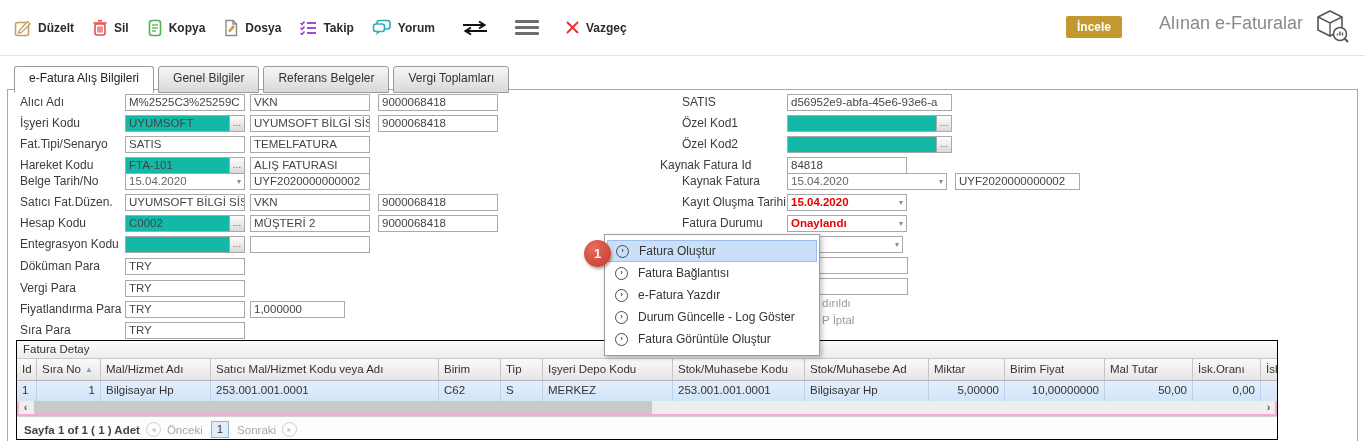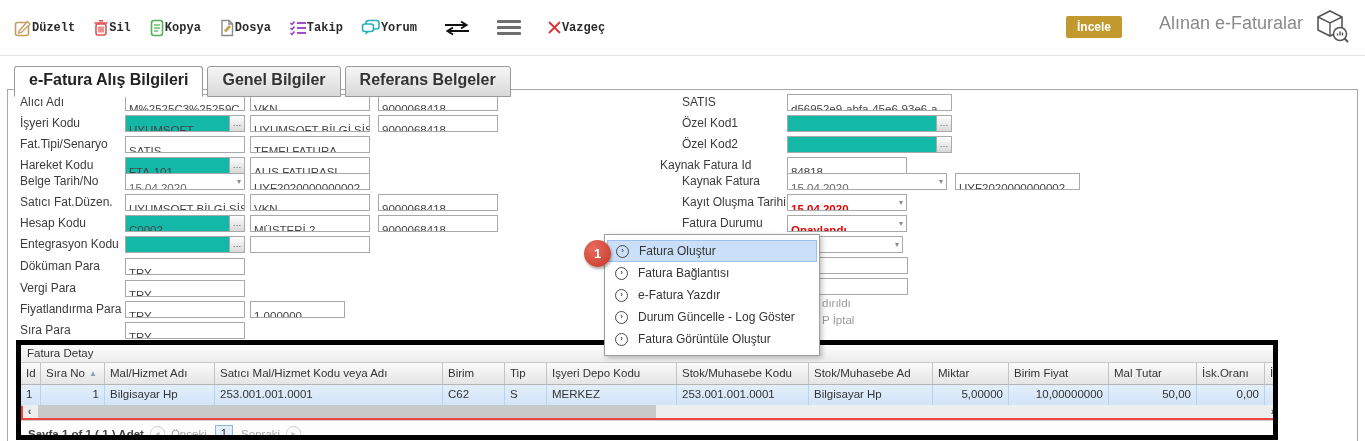--- a/index.html
+++ b/index.html
@@ -1,66 +1,66 @@
 <!DOCTYPE html>
 <html><head>
 <meta charset="utf-8">
 <style>
   html,body{margin:0;padding:0;background:#fff;}
   #app{position:relative;width:1365px;height:441px;background:#fff;
        font-family:"Liberation Sans","DejaVu Sans",sans-serif;overflow:hidden;}
   
   .toolbar{position:absolute;left:0;top:0;width:100%;height:55px;background:#fff;
            border-bottom:1px solid #e3e3e3;display:flex;align-items:center;}
-  .tb-item{display:flex;align-items:center;gap:0;margin-left:18px;cursor:pointer;font-family:Liberation Mono, monospace;}
+  .tb-item{display:flex;align-items:center;gap:6px;margin-left:18px;cursor:pointer;}
   .tb-item:first-child{margin-left:14px;}
   .tb-label{font-size:12px;font-weight:700;color:#2b2b2b;white-space:nowrap;}
   .tb-icon{display:inline-flex;}
   .sep-gap{margin-left:26px;}
   .hamburger{display:flex;flex-direction:column;gap:3px;}
   .hamburger span{display:block;width:24px;height:3px;background:#6e6e6e;border-radius:1px;}
   
   .mode-badge{position:absolute;right:243px;top:16px;background:#c2992e;color:#fff;
               font-size:12px;font-weight:700;padding:4px 11px;border-radius:2px;}
   .page-title{position:absolute;right:62px;top:13px;font-size:18px;color:#8a8a8a;white-space:nowrap;}
   .cube-btn{position:absolute;right:14px;top:8px;cursor:pointer;}
   
   .tabs{position:absolute;left:14px;top:66px;display:flex;gap:4px;z-index:3;}
-  .tab{font-size:16px;color:#333;padding:4px 14px 5px;border:1px solid #9a9a9a;
-       border-radius:3px 3px 0 0;background:linear-gradient(#f6f6f6,#d9d9d9);cursor:pointer;white-space:nowrap;font-weight:bold;}
+  .tab{font-size:12px;color:#333;padding:4px 14px 5px;border:1px solid #9a9a9a;
+       border-radius:3px 3px 0 0;background:linear-gradient(#f6f6f6,#d9d9d9);cursor:pointer;white-space:nowrap;}
   .tab.active{background:#fff;border-bottom:1px solid #fff;padding-bottom:7px;color:#222;}
   
   .panel{position:absolute;left:7px;top:89px;width:1349px;height:352px;background:#fff;
          border:1px solid #a8a8a8;border-bottom:none;}
   
   .lbl{position:absolute;font-size:12px;color:#3c3c3c;white-space:nowrap;line-height:17px;}
   .fld{position:absolute;height:17px;border:1px solid #a9a9a9;background:#fff;font-size:11.5px;
-       color:#444;line-height:15px;padding:7px 3px;box-sizing:border-box;white-space:nowrap;overflow:hidden;cursor:text;}
+       color:#444;line-height:15px;padding:0 3px;box-sizing:border-box;white-space:nowrap;overflow:hidden;cursor:text;}
   .fld .ftxt{display:inline-block;line-height:15px;vertical-align:top;}
   .fld.yl{background:#14b8a6;padding-right:16px;}
   .fld.dt{padding-right:14px;}
   .lk{position:absolute;right:0;top:0;bottom:0;width:14px;background:linear-gradient(#fdfdfd,#d9d9d9);
       border-left:1px solid #a9a9a9;font-size:9px;color:#555;text-align:center;line-height:14px;cursor:pointer;}
   .da{position:absolute;right:3px;top:1px;font-size:8px;color:#8a8a8a;line-height:14px;}
   .red .ftxt{color:#e60000;font-weight:700;}
   .gray .ftxt{color:#666;}
   .frag{position:absolute;font-size:11.5px;color:#9a9a9a;white-space:nowrap;}
   
   .cmenu{position:absolute;left:604px;top:234px;width:216px;height:122px;background:#fff;
          border:1px solid #9e9e9e;box-shadow:2px 2px 5px rgba(0,0,0,.25);z-index:10;padding-top:5px;box-sizing:border-box;}
   .citem{display:flex;align-items:center;gap:10px;height:22px;margin:0 2px;padding-left:8px;cursor:pointer;font-size:12px;color:#333;}
   .citem.sel{background:#cbe0f8;border:1px solid #9dc1ea;height:20px;}
   .cico{display:inline-flex;width:13px;height:13px;border:1.4px solid #4a4a4a;border-radius:50%;
         align-items:center;justify-content:center;font-size:8px;color:#4a4a4a;font-weight:700;flex:none;box-sizing:border-box;line-height:1;}
   .badge{position:absolute;left:584px;top:240px;width:27px;height:27px;border-radius:50%;z-index:11;
          background:radial-gradient(circle at 35% 30%,#ea6a5b,#c0392b);box-shadow:1px 2px 3px rgba(0,0,0,.35);
          color:#fff;font-size:13px;font-weight:700;display:flex;align-items:center;justify-content:center;}
   
-  .grid{position:absolute;left:16px;top:340px;width:1262px;height:100px;border:5px solid #000000;
-        box-sizing:border-box;background:#ef4444;overflow:hidden;}
+  .grid{position:absolute;left:16px;top:340px;width:1262px;height:100px;border:1px solid #000000;
+        box-sizing:border-box;background:#f9a8d4;overflow:hidden;}
   .g-title{height:17px;line-height:17px;padding-left:6px;font-size:11.5px;color:#333;
            background:linear-gradient(#fcfcfc,#ececec);border-bottom:1px solid #c8c8c8;}
   .g-head{display:flex;height:21px;background:linear-gradient(#fafafa,#e5e5e5);border-bottom:1px solid #b5b5b5;width:1310px;}
   .g-head .gc{border-right:1px solid #c4c4c4;font-size:11.5px;color:#333;line-height:20px;
               padding:0 5px;box-sizing:border-box;flex:none;white-space:nowrap;overflow:hidden;cursor:pointer;}
   .g-row{display:flex;height:20px;background:linear-gradient(#e3eefb,#d2e4f8);border-bottom:1px solid #c4d6ec;width:1310px;cursor:pointer;}
   .g-row .gc{border-right:1px solid #bcd2ea;font-size:11.5px;color:#333;line-height:19px;
              padding:0 5px;box-sizing:border-box;flex:none;white-space:nowrap;overflow:hidden;}
   .gc.num{text-align:right;}
   .sort{font-size:8px;color:#8aa0b8;margin-left:4px;vertical-align:1px;}
@@ -185,20 +185,21 @@
           <line x1="29.5" y1="27.5" x2="29.5" y2="24.5" stroke="#555" stroke-width="1.4"></line>
           <line x1="31.8" y1="30.8" x2="35" y2="34" stroke="#555" stroke-width="2"></line>
         </svg>
     </div>
   </div>
 
   <div class="tabs">
     <div class="tab active">e-Fatura Alış Bilgileri</div>
     <div class="tab">Genel Bilgiler</div>
     <div class="tab">Referans Belgeler</div>
+    <div class="tab">Vergi Toplamları</div>
   </div>
 
   <div class="panel"></div>
 
   <div class="lbl" style="left:20px;top:94px">Alıcı Adı</div>
   <div class="fld" style="left:125px;top:94px;width:120px"><span class="ftxt">M%2525C3%25259C</span></div>
   <div class="fld" style="left:250px;top:94px;width:120px"><span class="ftxt">VKN</span></div>
   <div class="fld" style="left:378px;top:94px;width:120px"><span class="ftxt">9000068418</span></div>
 
   <div class="lbl" style="left:20px;top:115px">İşyeri Kodu</div>

